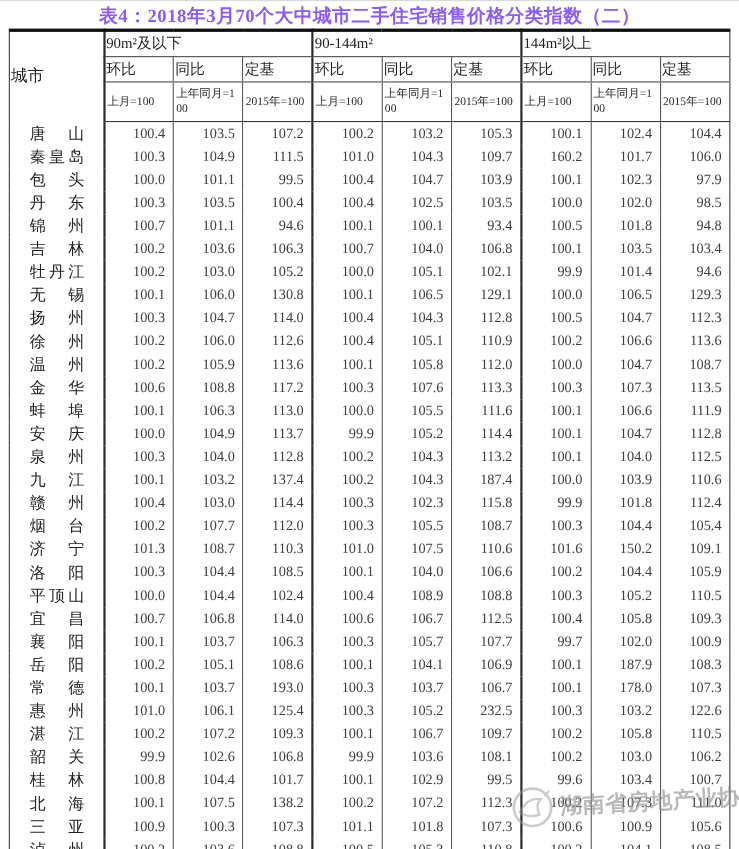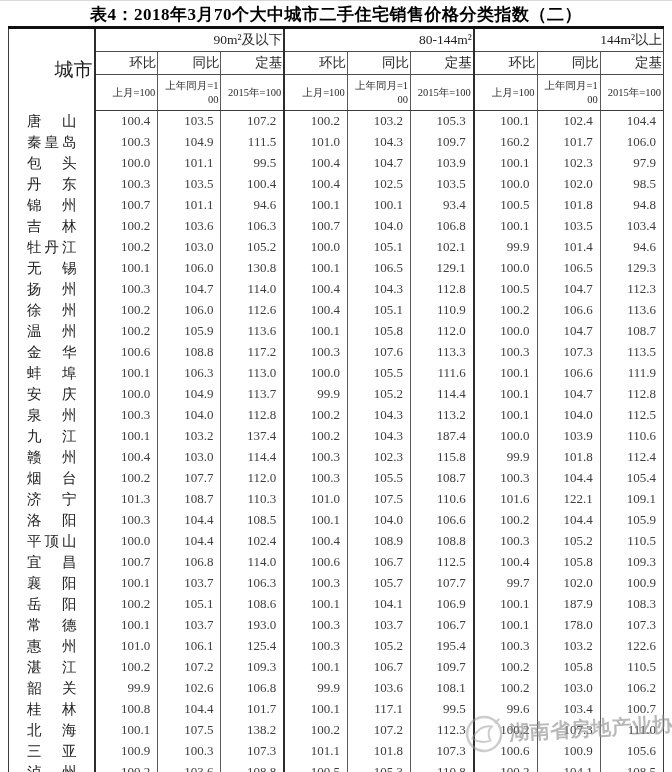--- a/index.html
+++ b/index.html
@@ -1,27 +1,27 @@
 <!DOCTYPE html>
 <html><head>
 <meta charset="utf-8">
 <style>
   html,body{margin:0;padding:0;background:#ffffff;}
   body{width:672px;height:772px;overflow:hidden;}
   .page{position:relative;width:672px;height:772px;background:#fff;
         font-family:"Liberation Serif","DejaVu Serif",serif;}
   .top-hairline{position:absolute;top:0;left:0;width:672px;height:1px;background:#ddd9d9;}
   .title{position:absolute;top:3px;left:0;width:672px;text-align:center;
-         font-size:17px;font-weight:bold;color:#000000;letter-spacing:.5px;white-space:nowrap;}
+         font-size:17px;font-weight:bold;color:#8b5cf6;letter-spacing:.5px;white-space:nowrap;}
   table.tbl{position:absolute;top:26px;left:8px;width:656px;border-collapse:collapse;table-layout:fixed;
             border-top:3px solid #101010;border-bottom:3px solid #101010;
             border-left:1px solid #3c3c3c;border-right:1px solid #3c3c3c;}
   col.city-col{width:86px;}
-  th{font-weight:normal;color:#1f1f1f;text-align:right;}
-  .city-th{font-size:19px;border-right:2px solid #2c2c2c;}
+  th{font-weight:normal;color:#1f1f1f;text-align:left;}
+  .city-th{font-size:15px;border-right:2px solid #2c2c2c;}
   .group-th{height:20px;font-size:13.5px;border-bottom:1px solid #4c4c4c;border-left:2px solid #2c2c2c;}
   .measure-th{height:20px;font-size:13.5px;border-left:1px solid #5a5a5a;border-bottom:1px solid #4c4c4c;margin-top:32px;}
   .measure-th.gsep,.base-th.gsep{border-left:2px solid #2c2c2c;}
   .base-th{height:35px;font-size:10.5px;line-height:1.25;padding:0 2px;word-break:break-all;
            border-left:1px solid #5a5a5a;border-bottom:1.5px solid #3a3a3a;color:#2a2a2a;}
   td.num{height:18.95px;font-size:13px;color:#3d3d3d;text-align:right;padding:0 7px 0 0;
          border-left:1px solid #5a5a5a;white-space:nowrap;}
   td.num.gsep{border-left:2px solid #2c2c2c;}
   td.city{border-right:2px solid #2c2c2c;color:#232323;font-size:14.5px;}
   td.city .cname{display:flex;justify-content:space-between;padding:0 16px 0 17px;}
@@ -49,21 +49,21 @@
         <col>
         <col>
         <col>
         <col>
         <col>
     </colgroup>
     <thead>
       <tr>
         <th class="city-th" rowspan="3">城市</th>
         <th class="group-th" colspan="3">90m²及以下</th>
-        <th class="group-th" colspan="3">80-144m²</th>
+        <th class="group-th" colspan="3">90-144m²</th>
         <th class="group-th" colspan="3">144m²以上</th>
       </tr>
       <tr>
         <th class="measure-th gsep">环比</th>
         <th class="measure-th">同比</th>
         <th class="measure-th">定基</th>
         <th class="measure-th gsep">环比</th>
         <th class="measure-th">同比</th>
         <th class="measure-th">定基</th>
         <th class="measure-th gsep">环比</th>
@@ -398,21 +398,21 @@
               <span>宁</span>
             </span>
           </td>
           <td class="num gsep">101.3</td>
           <td class="num">108.7</td>
           <td class="num">110.3</td>
           <td class="num gsep">101.0</td>
           <td class="num">107.5</td>
           <td class="num">110.6</td>
           <td class="num gsep">101.6</td>
-          <td class="num">122.1</td>
+          <td class="num">150.2</td>
           <td class="num">109.1</td>
         </tr>
         <tr>
           <td class="city">
             <span class="cname">
               <span>洛</span>
               <span>阳</span>
             </span>
           </td>
           <td class="num gsep">100.3</td>
@@ -516,21 +516,21 @@
             <span class="cname">
               <span>惠</span>
               <span>州</span>
             </span>
           </td>
           <td class="num gsep">101.0</td>
           <td class="num">106.1</td>
           <td class="num">125.4</td>
           <td class="num gsep">100.3</td>
           <td class="num">105.2</td>
-          <td class="num">195.4</td>
+          <td class="num">232.5</td>
           <td class="num gsep">100.3</td>
           <td class="num">103.2</td>
           <td class="num">122.6</td>
         </tr>
         <tr>
           <td class="city">
             <span class="cname">
               <span>湛</span>
               <span>江</span>
             </span>
@@ -566,21 +566,21 @@
           <td class="city">
             <span class="cname">
               <span>桂</span>
               <span>林</span>
             </span>
           </td>
           <td class="num gsep">100.8</td>
           <td class="num">104.4</td>
           <td class="num">101.7</td>
           <td class="num gsep">100.1</td>
-          <td class="num">117.1</td>
+          <td class="num">102.9</td>
           <td class="num">99.5</td>
           <td class="num gsep">99.6</td>
           <td class="num">103.4</td>
           <td class="num">100.7</td>
         </tr>
         <tr>
           <td class="city">
             <span class="cname">
               <span>北</span>
               <span>海</span>

